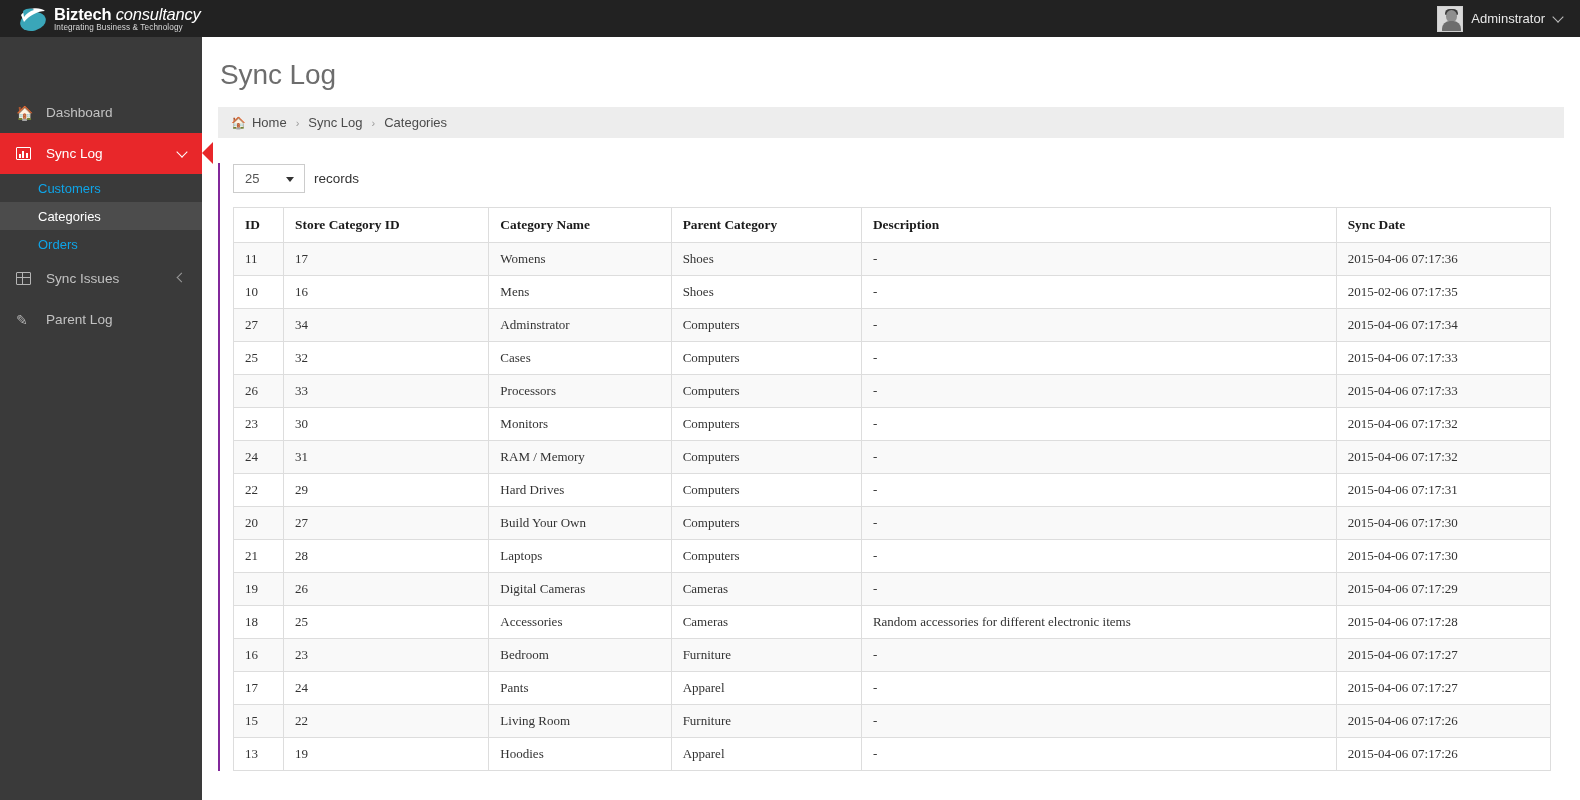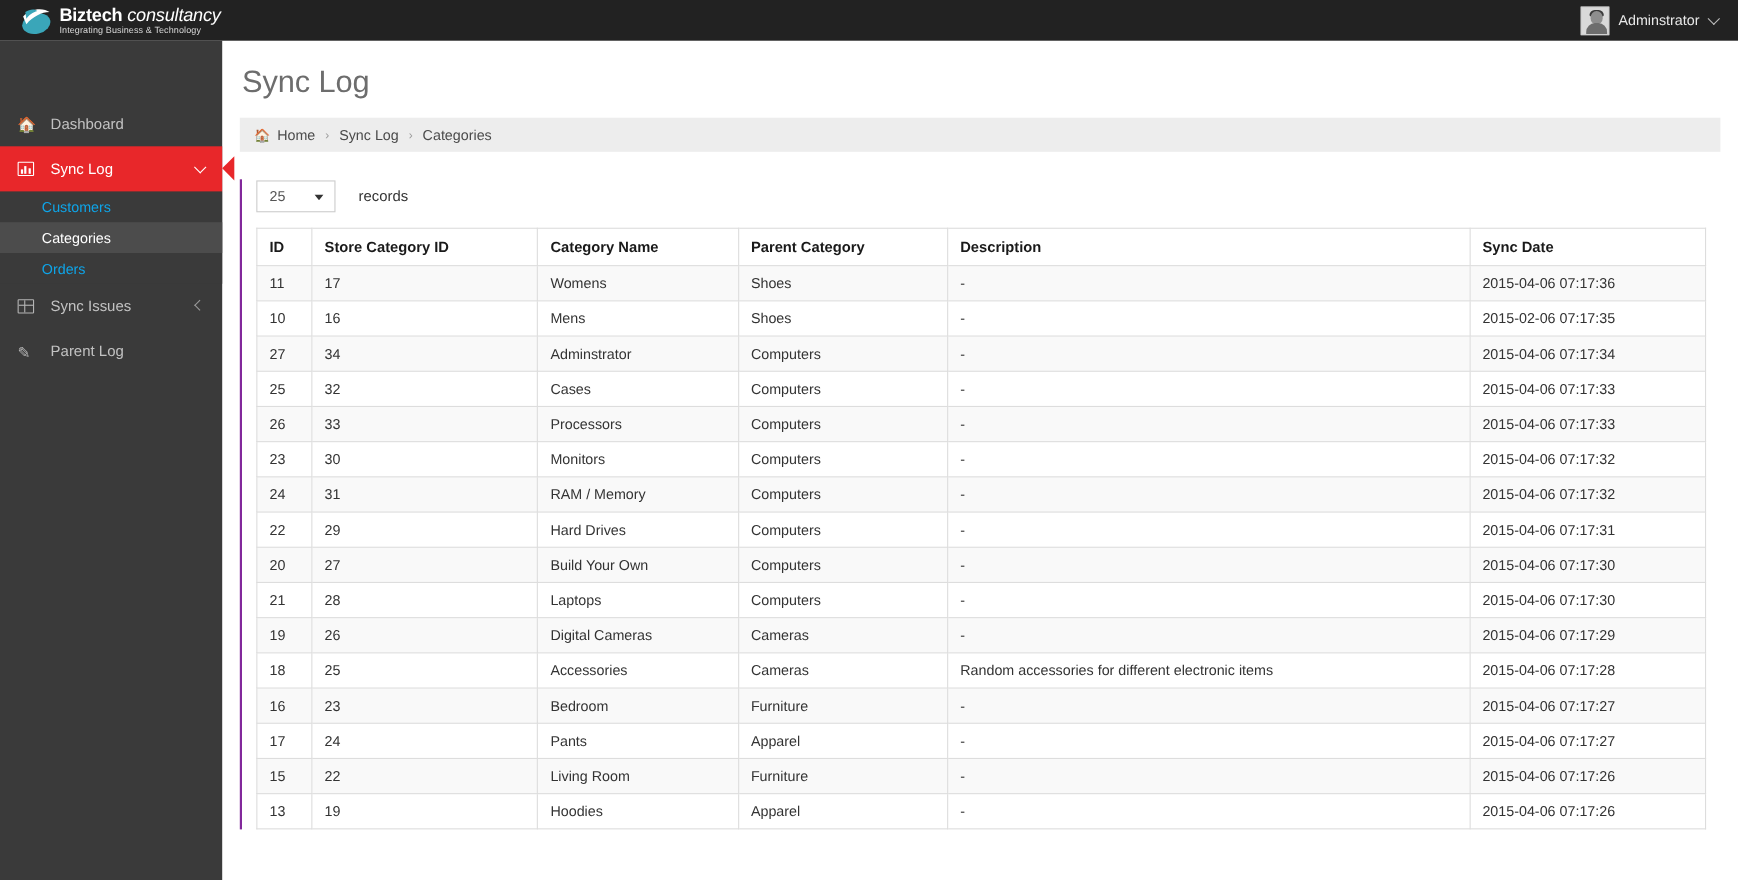--- a/index.html
+++ b/index.html
@@ -183,23 +183,23 @@
     font-size: 13px; color: #555555;
     padding-left: 11px; position: relative;
     display: flex; align-items: center; cursor: pointer;
   }
   .len-select .sel-caret {
     position: absolute; right: 10px; top: 12px;
     width: 0; height: 0;
     border-left: 4px solid transparent; border-right: 4px solid transparent;
     border-top: 5px solid #333333;
   }
-  .len-label { font-size: 13.5px; color: #333333; margin-left: 21px; }
-
-  table.grid { width: 100%; border-collapse: collapse; table-layout: fixed; }
+  .len-label { font-size: 13.5px; color: #333333; margin-left: 9px; }
+
+  table.grid { width: 100%; border-collapse: collapse; table-layout: fixed; font-family: Liberation Serif, serif; }
   table.grid th {
     text-align: left; font-size: 13.4px; color: #1a1a1a; font-weight: bold;
     padding: 9px 0 9px 11px; height: 34px;
     border: 1px solid #dddddd; background: #ffffff;
     white-space: nowrap;
   }
   table.grid td {
     font-size: 13px; color: #333333;
     padding: 8px 0 8px 11px; height: 32px;
     border: 1px solid #dddddd;

